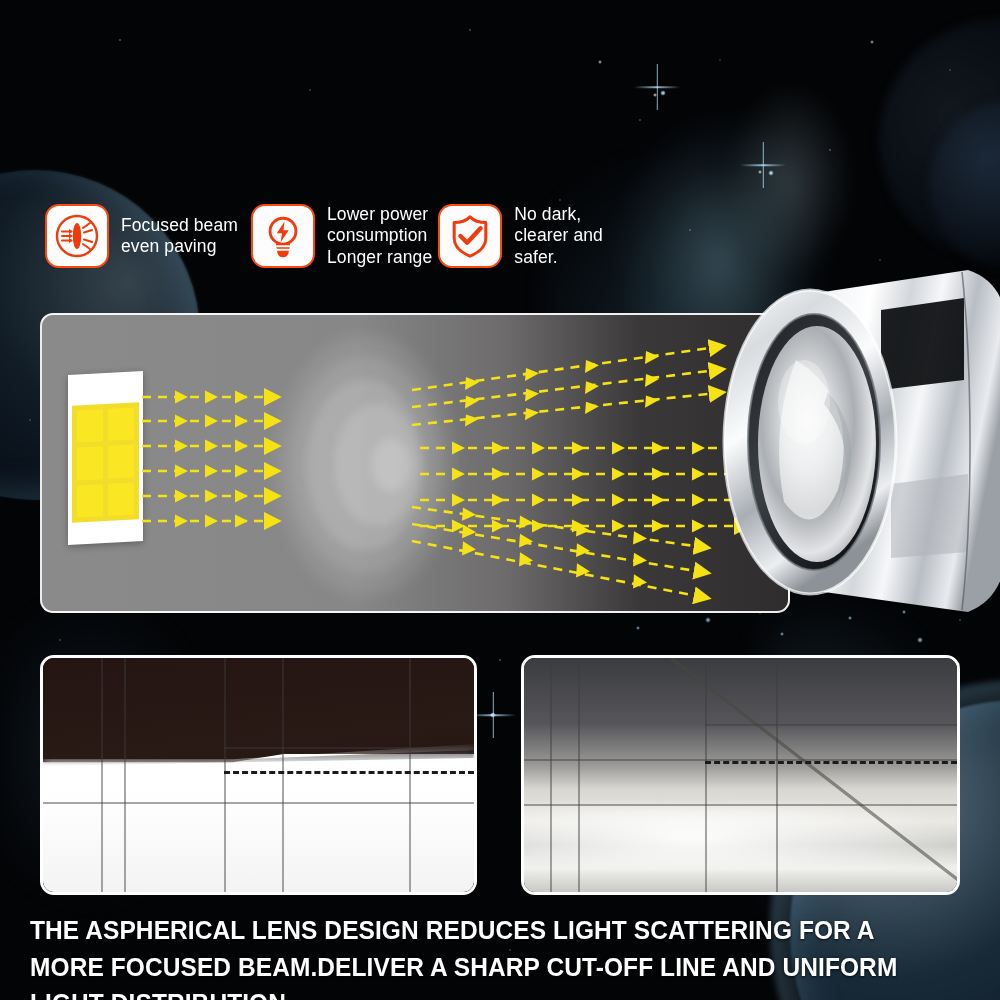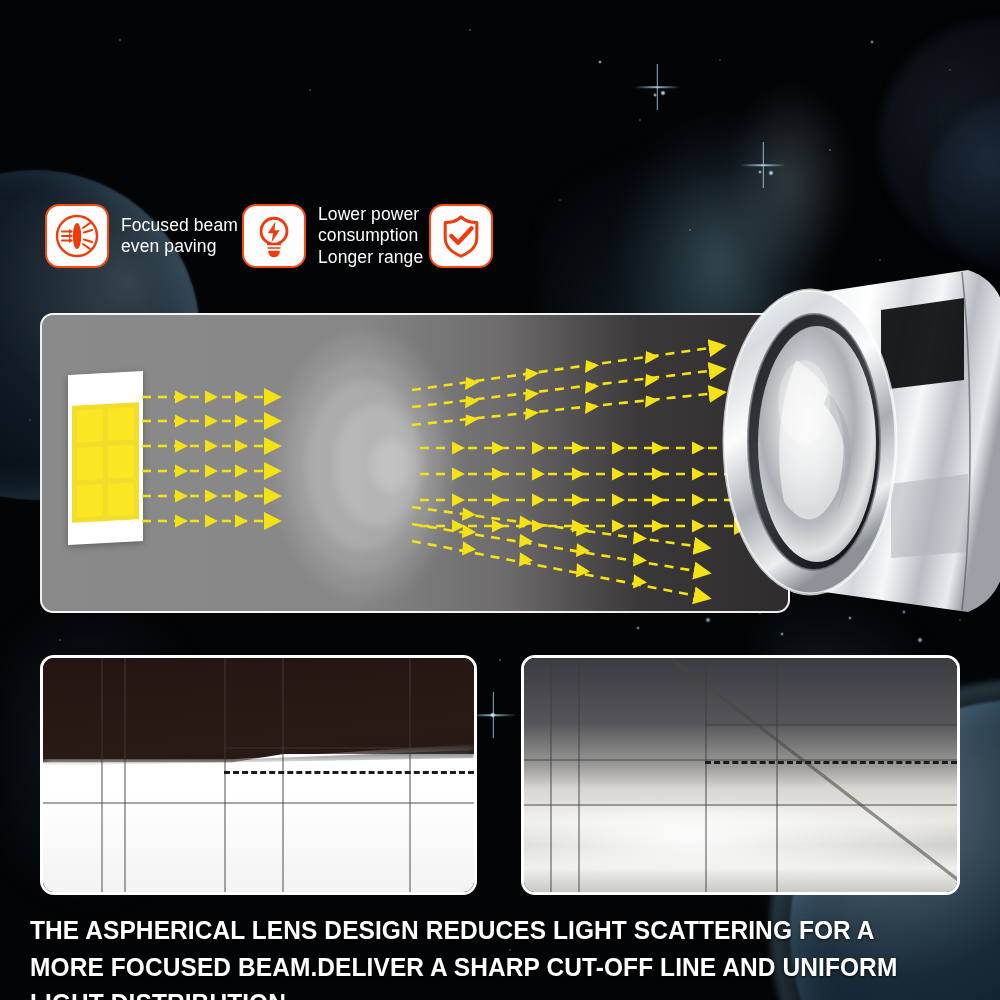--- a/index.html
+++ b/index.html
@@ -160,21 +160,21 @@
   .feature { display:flex; align-items:center; gap:12px; }
   .feature-icon-box {
     width:64px; height:64px; border-radius:14px; background:#fdfdfd;
     border:2.5px solid #fa4a10; display:flex; align-items:center; justify-content:center;
     flex:0 0 auto;
   }
   .feature-text {
     color:#ffffff; font-size:17.5px; line-height:1.22; font-weight:500;
     white-space:pre-line; letter-spacing:.1px;
   }
-  .f2 { margin-left:4px; }
+  .f2 { margin-left:13px; }
   .f3 { margin-left:6px; }
 
   
   .diagram {
     position:absolute; left:40px; top:313px; width:750px; height:300px;
     border:2px solid rgba(255,255,255,.92); border-radius:13px; overflow:hidden;
     background:linear-gradient(90deg, #8a8a8a 0%, #878787 42%, #6d6b6b 62%, #3a3838 80%, #2e2c2c 100%);
   }
   .led-chip {
     position:absolute; left:26px; top:58px; width:75px; height:170px;
@@ -333,20 +333,23 @@
 Longer range</div>
     </div>
 
     <div class="feature f3">
       <div class="feature-icon-box">
         <svg width="46" height="46" viewBox="0 0 48 48" aria-hidden="true">
           <path d="M24,4 C19,9 12,10 7.5,10 v16 c0,10 8,15.5 16.5,19 c8.5,-3.5 16.5,-9 16.5,-19 v-16 C36,10 29,9 24,4 z" fill="none" stroke="#f03c0c" stroke-width="3.2" stroke-linejoin="round"></path>
           <polyline points="14,24 21,31 35,16" fill="none" stroke="#f03c0c" stroke-width="4.6" stroke-linecap="round" stroke-linejoin="round"></polyline>
         </svg>
       </div>
+      <div class="feature-text">No dark,
+clearer and
+safer.</div>
     </div>
 
   </div>
 
   <div class="city-lights"></div>
 
   <div class="diagram">
 
     <div class="led-chip">
       <div class="led-grid">

